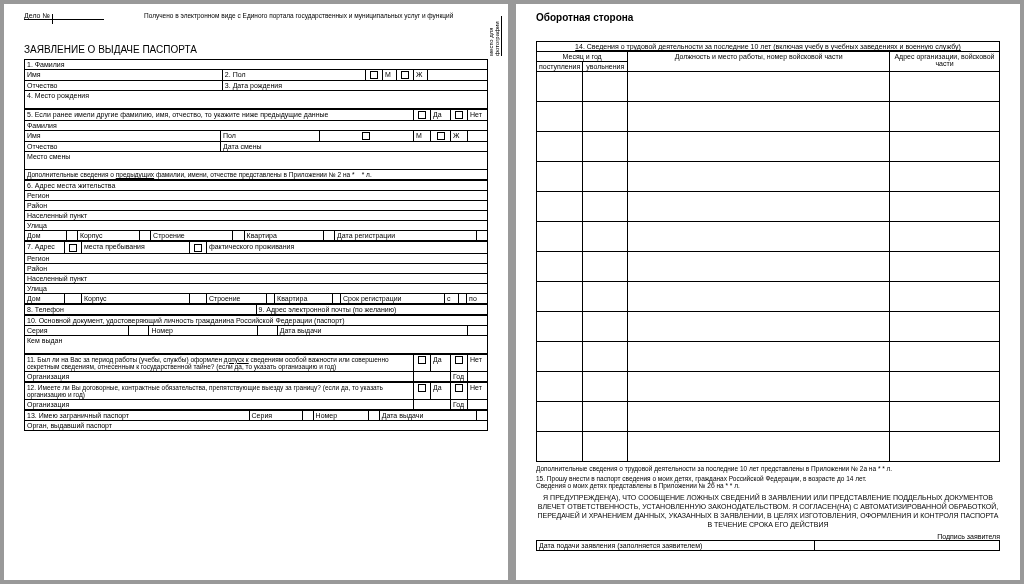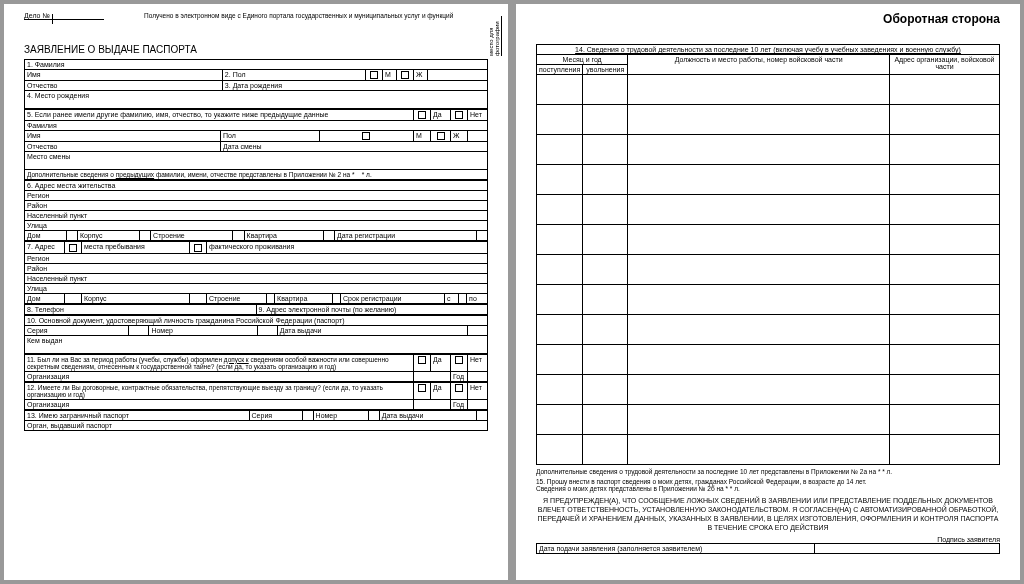--- a/index.html
+++ b/index.html
@@ -30,21 +30,21 @@
     right: 6px;
     top: 12px;
     font-size: 6px;
     border-left: 1px solid #000;
     padding-left: 1px;
     height: 40px;
   }
   table { border-collapse: collapse; width: 100%; }
   td, th { border: 1px solid #000; padding: 1px 2px; font-size: 7px; vertical-align: top; font-weight: normal; text-align: left; }
   .checkbox { display: inline-block; width: 8px; height: 8px; border: 1px solid #000; vertical-align: middle; margin: 0 2px; }
-  .page2-title { text-align: right; font-size: 12px; font-weight: bold; margin-bottom: 18px; }
+  .page2-title { text-align: left; font-size: 10px; font-weight: bold; margin-bottom: 18px; }
   .section14 { text-align: center; font-size: 7px; text-decoration: underline; padding: 1px; }
   .workhist td, .workhist th { height: 30px; text-align: center; font-size: 7px; }
   .workhist th { height: auto; }
   .declaration { font-size: 7px; text-align: center; margin: 4px 0; line-height: 1.3; }
   .sig { text-align: right; font-size: 7px; margin-top: 4px; }
   .tiny { font-size: 6.5px; }
   u { text-decoration: underline; }
   .cursor { position: absolute; left: 48px; top: 10px; width: 1px; height: 10px; background: #000; }
 </style>
 </head>

